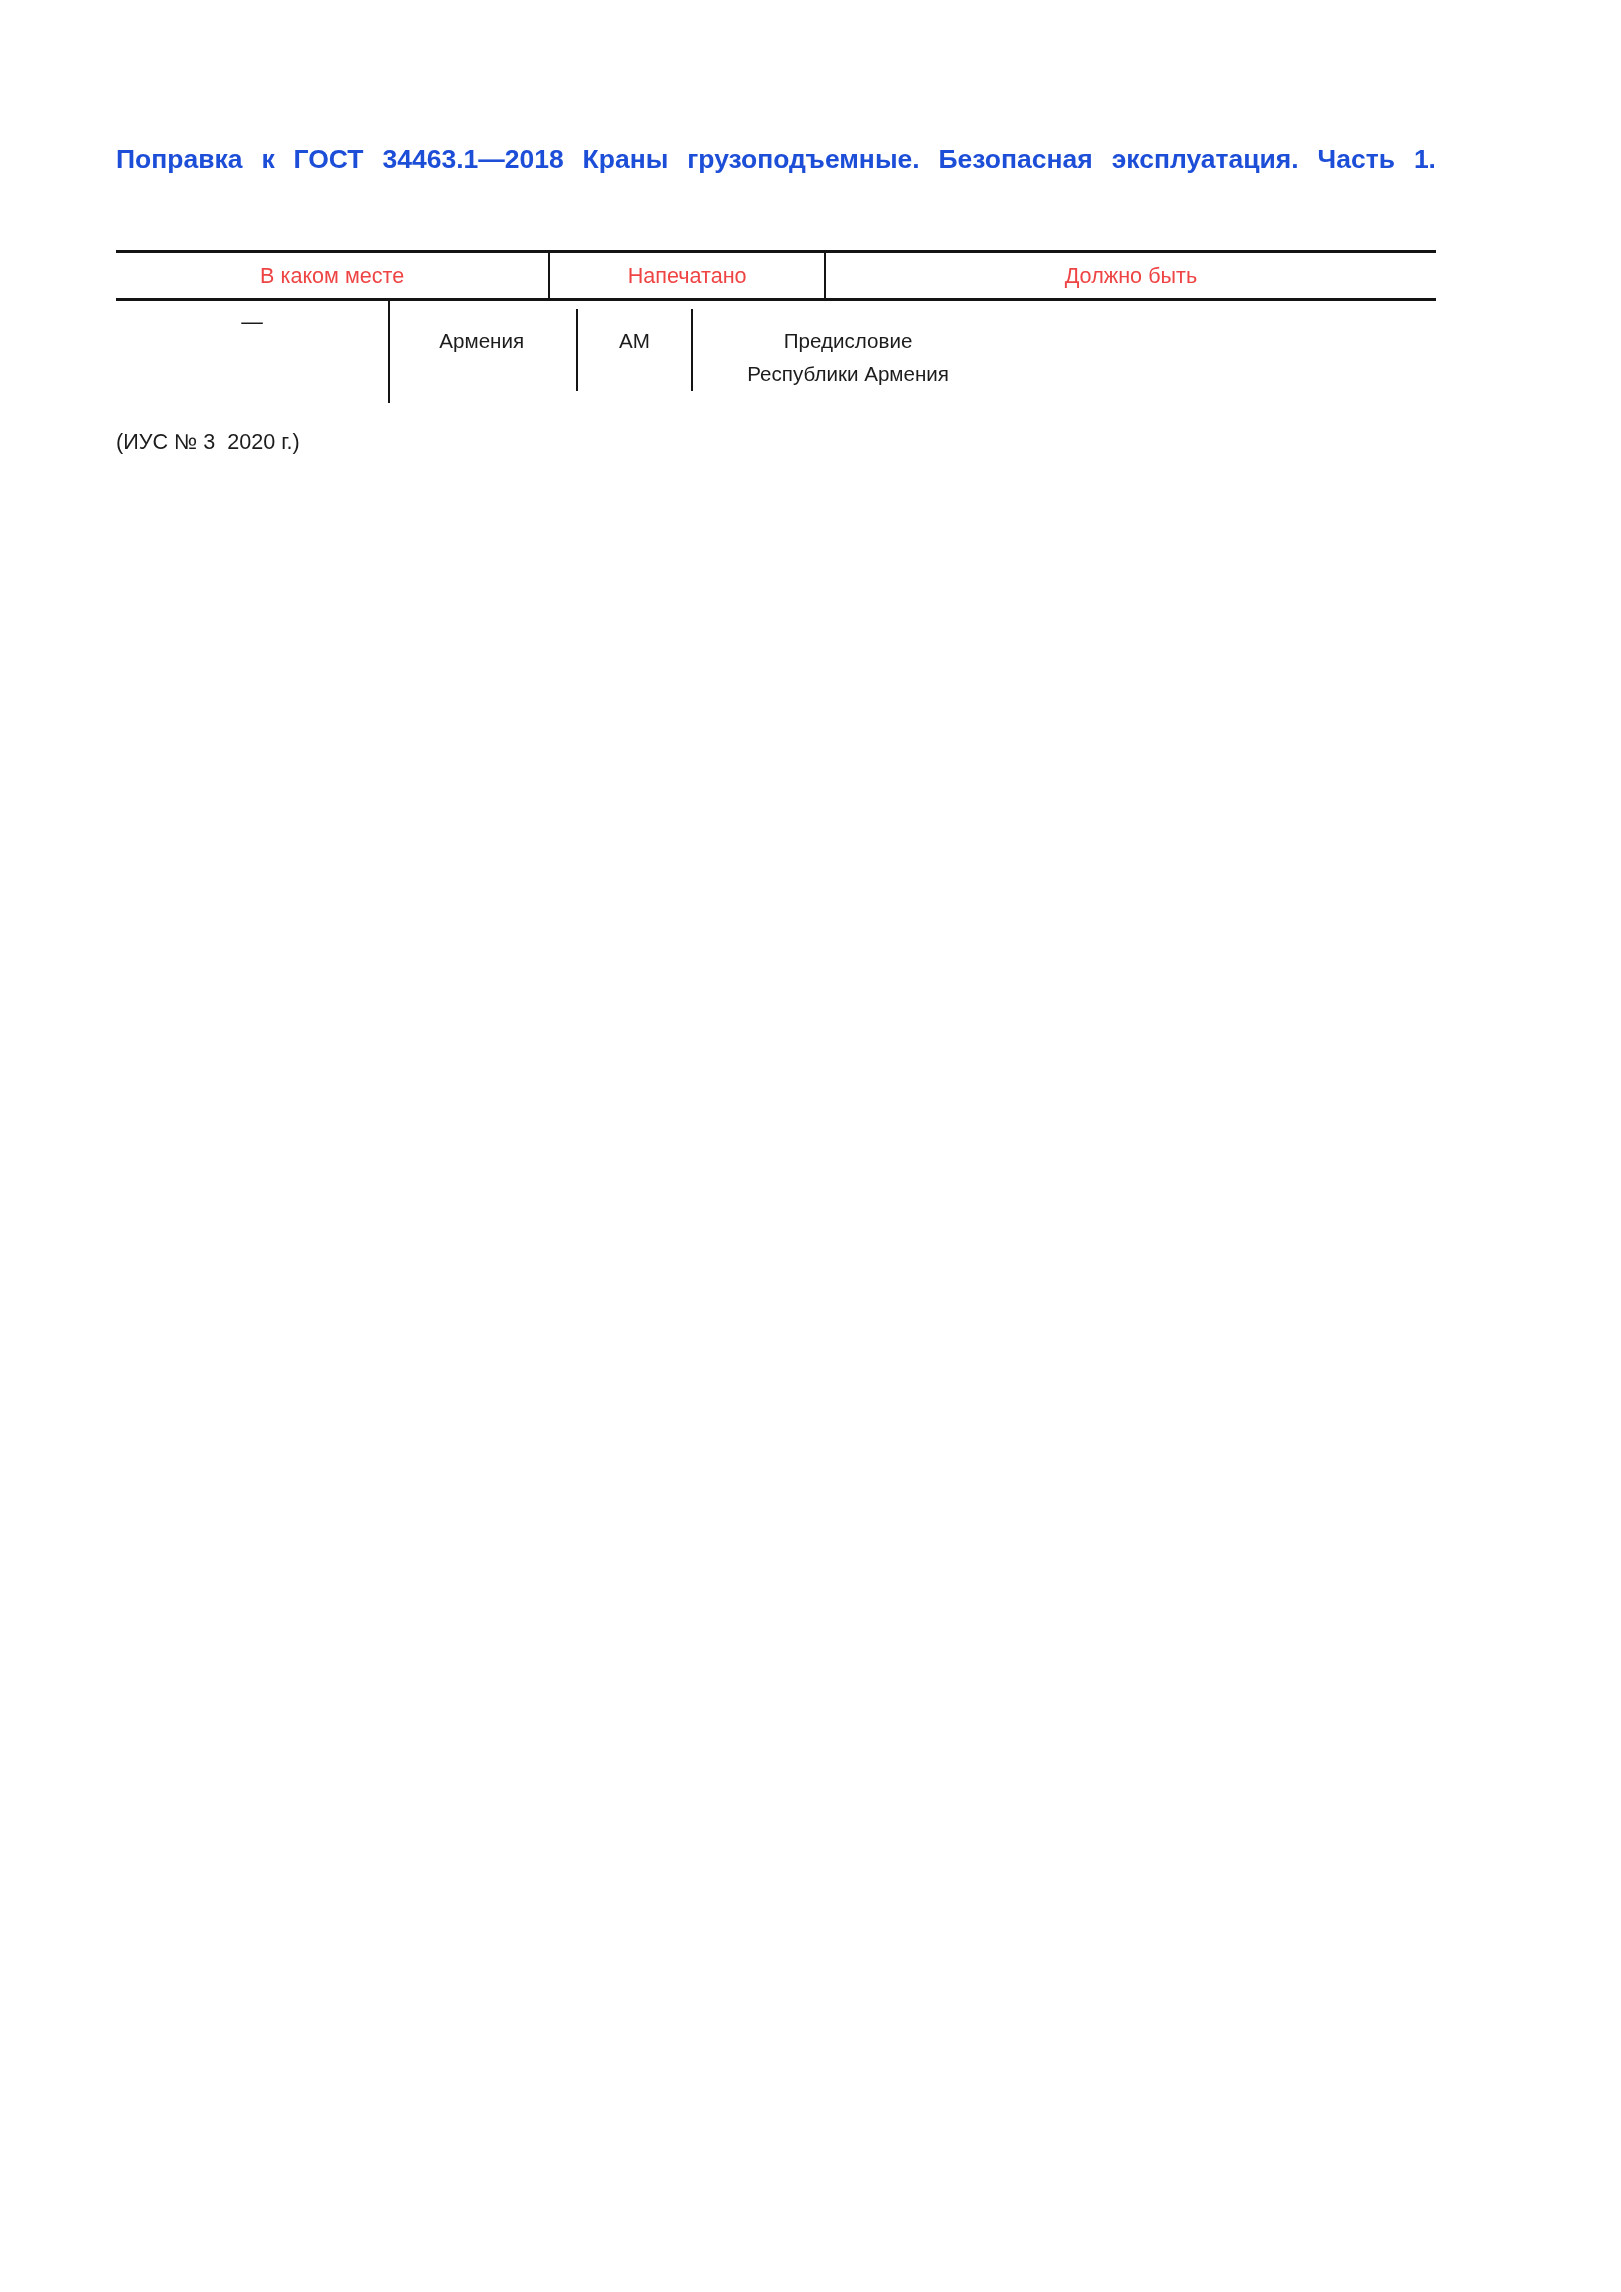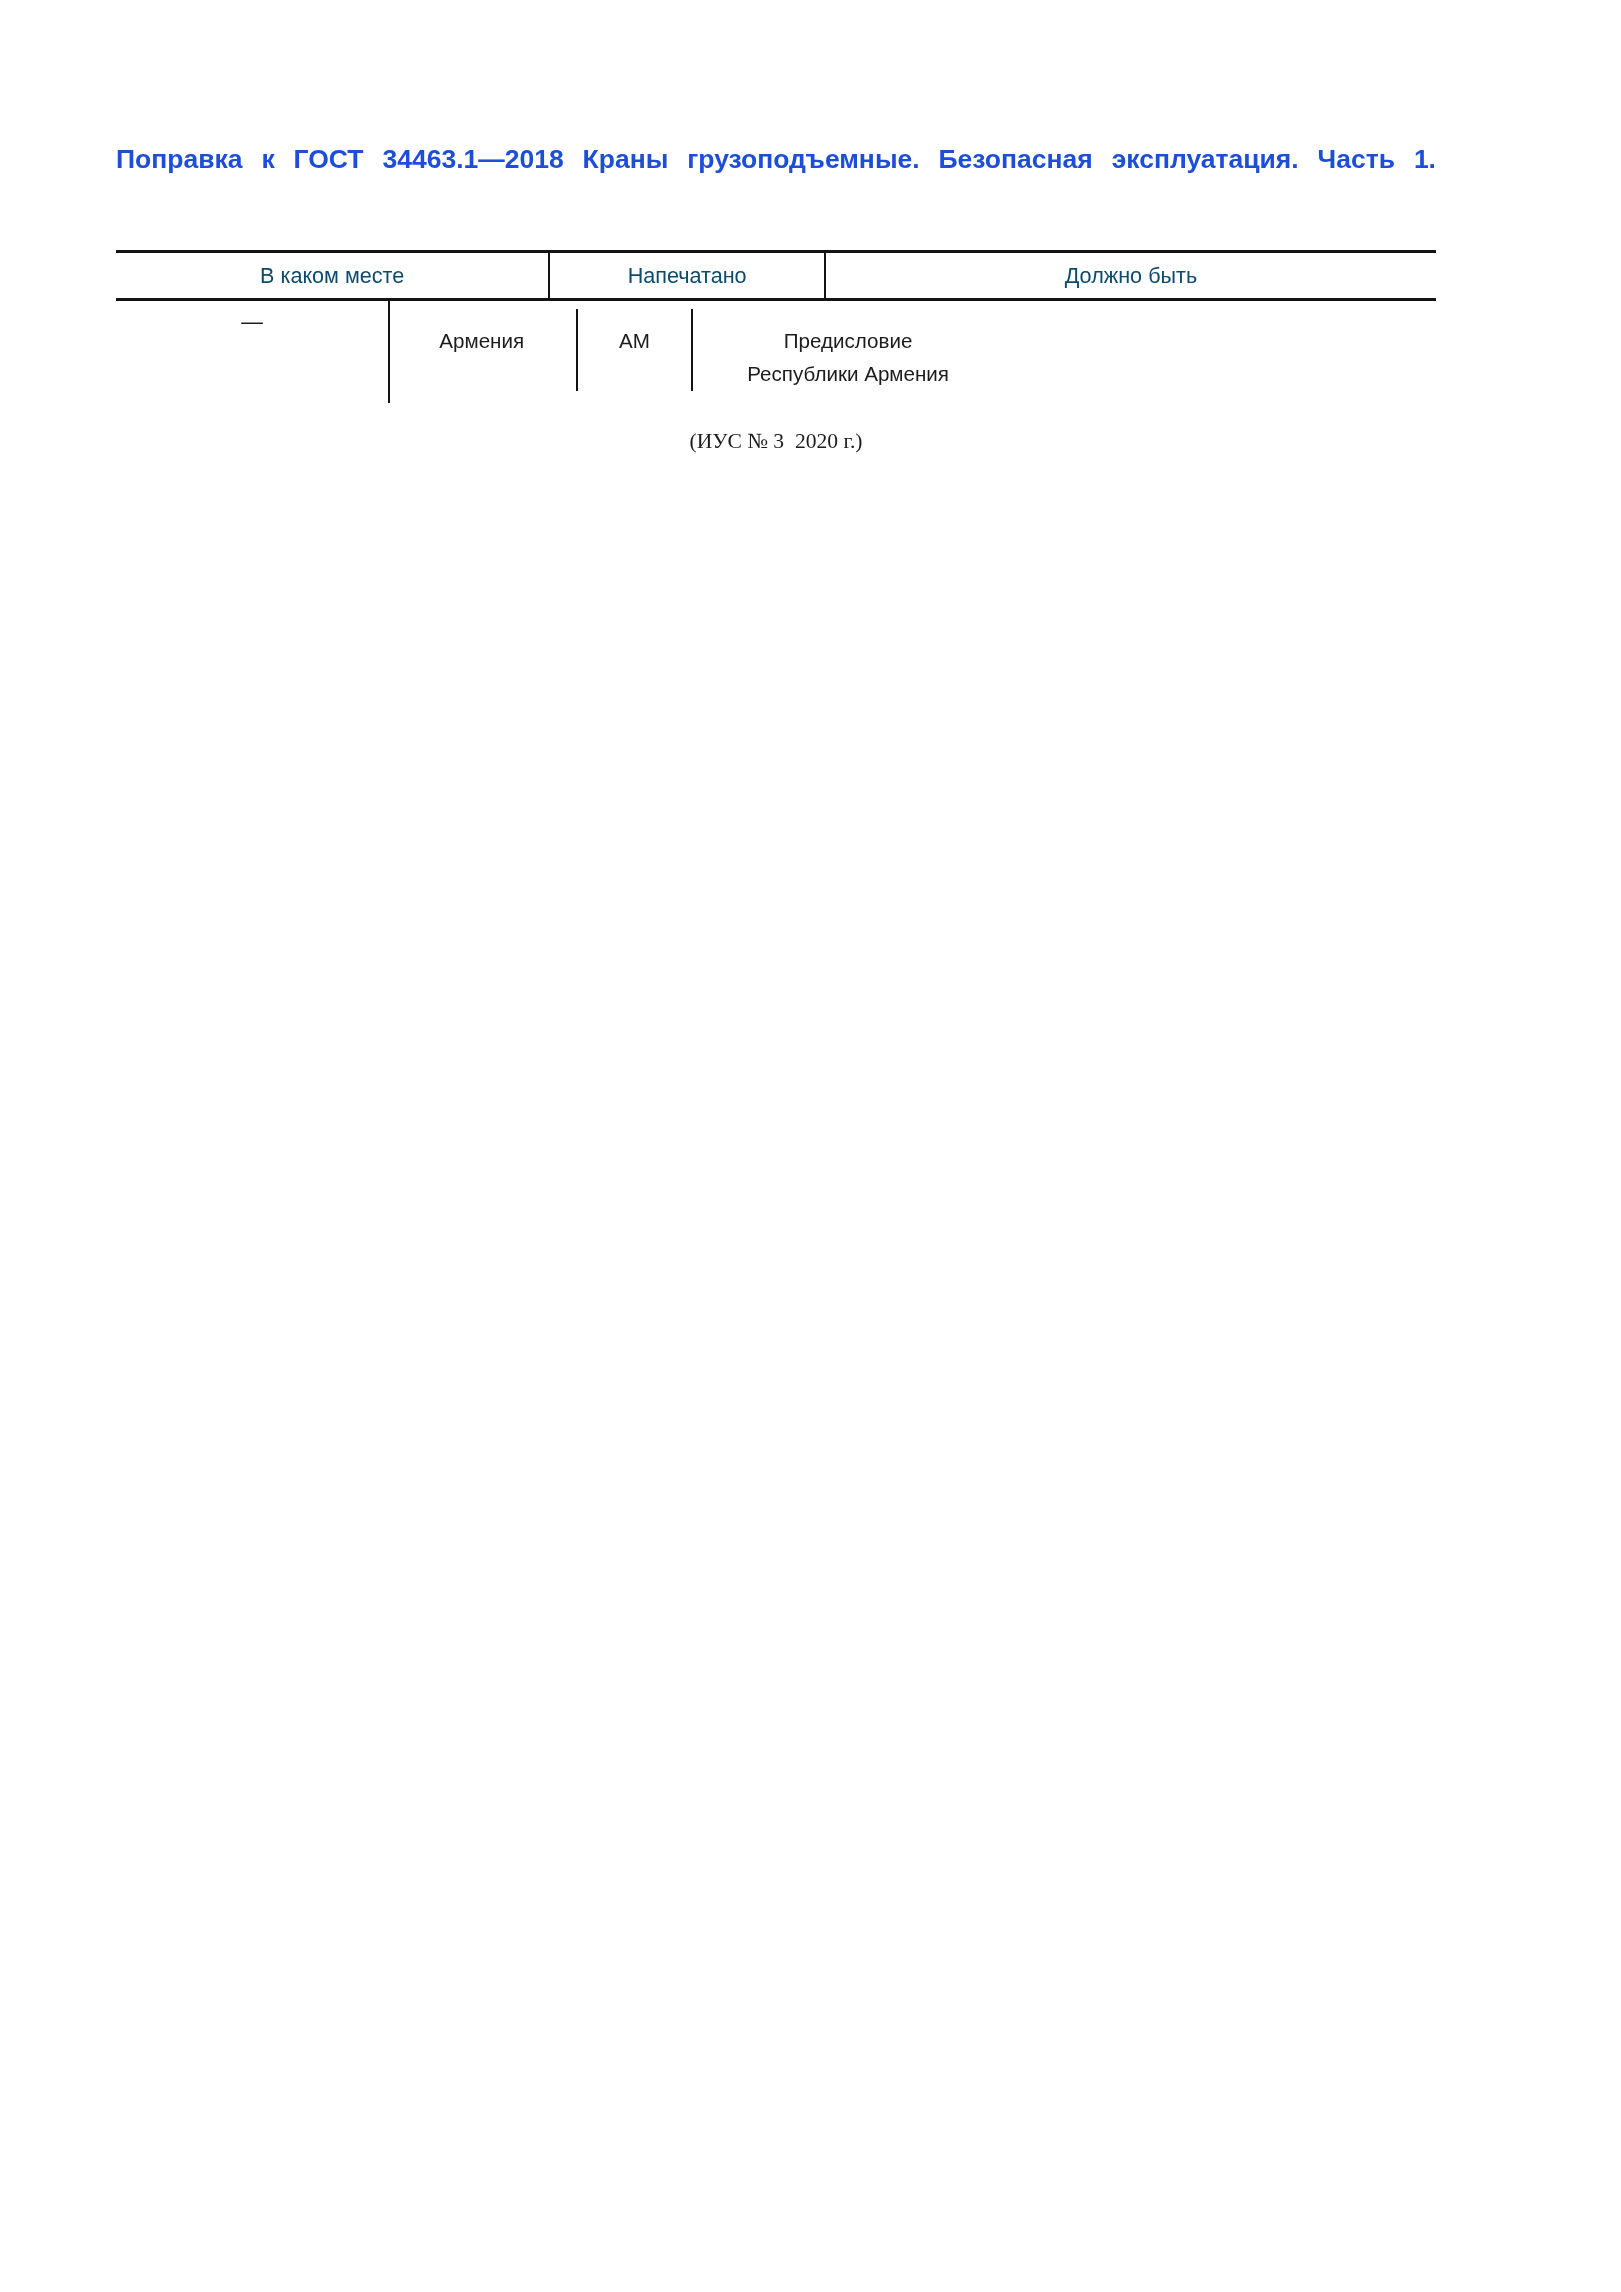--- a/index.html
+++ b/index.html
@@ -47,21 +47,21 @@
   }
   .thead {
     display: flex;
     height: 45px;
     border-bottom: 3.9px solid #141414;
     align-items: center;
   }
   .th {
     text-align: center;
     font-size: 21.6px;
-    color: #0c4a6e;
+    color: #ef4444;
   }
   .th.c1 { width: 433px; border-right: 2px solid #141414; height: 100%; line-height: 45px; }
   .th.c2 { width: 274px; border-right: 2px solid #141414; height: 100%; line-height: 45px; }
   .th.c3 { width: 611px; height: 100%; line-height: 45px; }
 
   .tbody-row {
     display: flex;
     height: 102px;
   }
   .td.c1 {
@@ -105,25 +105,24 @@
   .sub.s1 { width: 186px; }
   .sub.s2 { width: 91px; }
   .sub.s3 { width: 310px; white-space: pre-line; }
 
   
   .footer-note {
     position: absolute;
     left: 116px;
     top: 429px;
     width: 1320px;
-    text-align: center;
+    text-align: left;
     font-size: 21.6px;
     white-space: pre;
     color: #1c1c1c;
-    font-family: Liberation Serif, serif;
   }
 </style>
 </head>
 <body>
 
 <div class="page">
 
   <div class="doc-title">
     <div class="line1">Поправка к ГОСТ 34463.1—2018 Краны грузоподъемные. Безопасная эксплуатация. Часть 1.</div>
   </div>

